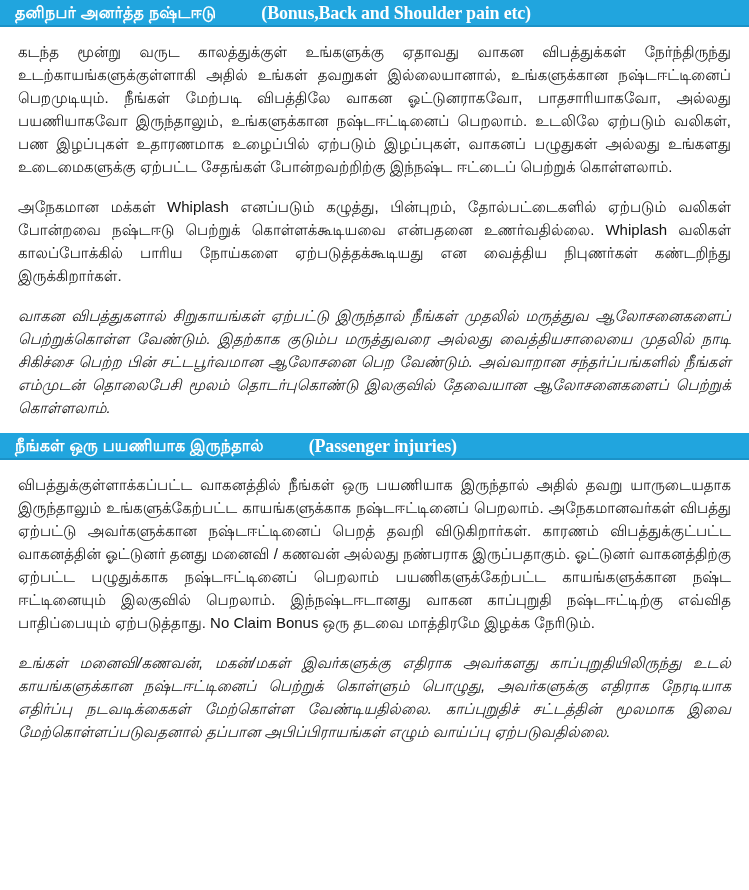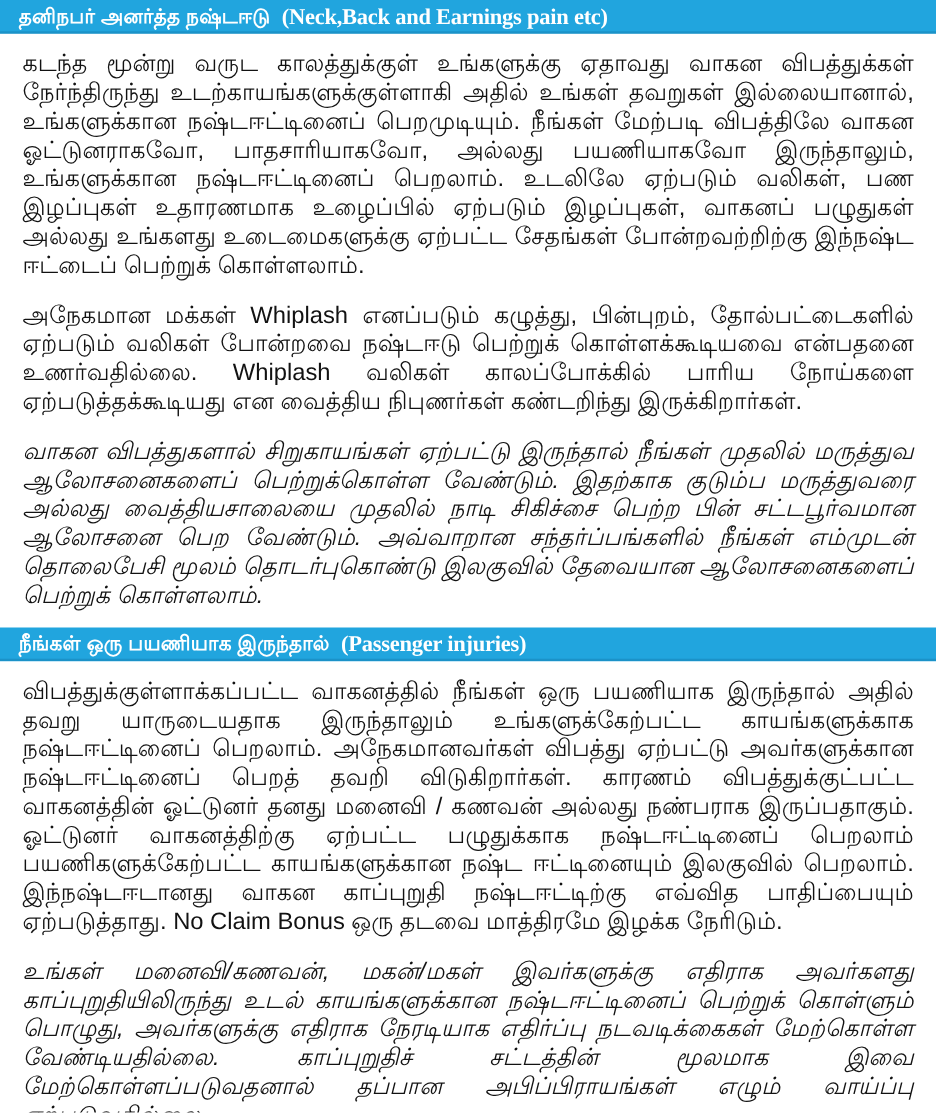--- a/index.html
+++ b/index.html
@@ -12,57 +12,58 @@
   }
   .page{width:749px;height:890px;background:#fff;}
   .bar{
     background:#21A5DE;
     height:27px;
     display:flex;
     align-items:center;
     padding:0 0 0 15px;
     box-shadow:inset 0 -2px 0 rgba(0,60,100,0.18);
     white-space:nowrap;
+    gap:36px;
   }
   .bar .h-ta{
     color:#ffffff;
     font-weight:bold;
     font-size:16px;
     letter-spacing:0.2px;
   }
   .bar .h-en{
     color:#ffffff;
     font-weight:bold;
     font-family:"Liberation Serif", serif;
     font-size:18px;
     margin-left:9px;
     letter-spacing:-0.2px;
   }
   .content{
     padding:13px 18px 0 18px;
   }
   .content p{
     margin:0 0 17px 0;
-    font-size:19px;
+    font-size:15px;
     line-height:23px;
     text-align:justify;
     text-justify:inter-word;
   }
   .content p:last-child{margin-bottom:6px;font-style:italic;}
   section + section .bar{margin-top:14px;}
 </style>
 </head>
 <body>
 
 <div class="page">
 
   <section>
     <div class="bar">
       <span class="h-ta">தனிநபர் அனர்த்த நஷ்டஈடு</span>
-      <span class="h-en">(Neck,Back and Earnings pain etc)</span>
+      <span class="h-en">(Bonus,Back and Shoulder pain etc)</span>
     </div>
     <div class="content">
       <p>கடந்த மூன்று வருட காலத்துக்குள் உங்களுக்கு ஏதாவது வாகன விபத்துக்கள் நேர்ந்திருந்து உடற்காயங்களுக்குள்ளாகி அதில் உங்கள் தவறுகள் இல்லையானால், உங்களுக்கான நஷ்டஈட்டினைப் பெறமுடியும். நீங்கள் மேற்படி விபத்திலே வாகன ஓட்டுனராகவோ, பாதசாரியாகவோ, அல்லது பயணியாகவோ இருந்தாலும், உங்களுக்கான நஷ்டஈட்டினைப் பெறலாம். உடலிலே ஏற்படும் வலிகள், பண இழப்புகள் உதாரணமாக உழைப்பில் ஏற்படும் இழப்புகள், வாகனப் பழுதுகள் அல்லது உங்களது உடைமைகளுக்கு ஏற்பட்ட சேதங்கள் போன்றவற்றிற்கு இந்நஷ்ட ஈட்டைப் பெற்றுக் கொள்ளலாம்.</p>
       <p>அநேகமான மக்கள் Whiplash எனப்படும் கழுத்து, பின்புறம், தோல்பட்டைகளில் ஏற்படும் வலிகள் போன்றவை நஷ்டஈடு பெற்றுக் கொள்ளக்கூடியவை என்பதனை உணர்வதில்லை. Whiplash வலிகள் காலப்போக்கில் பாரிய நோய்களை ஏற்படுத்தக்கூடியது என வைத்திய நிபுணர்கள் கண்டறிந்து இருக்கிறார்கள்.</p>
       <p>வாகன விபத்துகளால் சிறுகாயங்கள் ஏற்பட்டு இருந்தால் நீங்கள் முதலில் மருத்துவ ஆலோசனைகளைப் பெற்றுக்கொள்ள வேண்டும். இதற்காக குடும்ப மருத்துவரை அல்லது வைத்தியசாலையை முதலில் நாடி சிகிச்சை பெற்ற பின் சட்டபூர்வமான ஆலோசனை பெற வேண்டும். அவ்வாறான சந்தர்ப்பங்களில் நீங்கள் எம்முடன் தொலைபேசி மூலம் தொடர்புகொண்டு இலகுவில் தேவையான ஆலோசனைகளைப் பெற்றுக் கொள்ளலாம்.</p>
     </div>
   </section>
 
   <section>
     <div class="bar">

